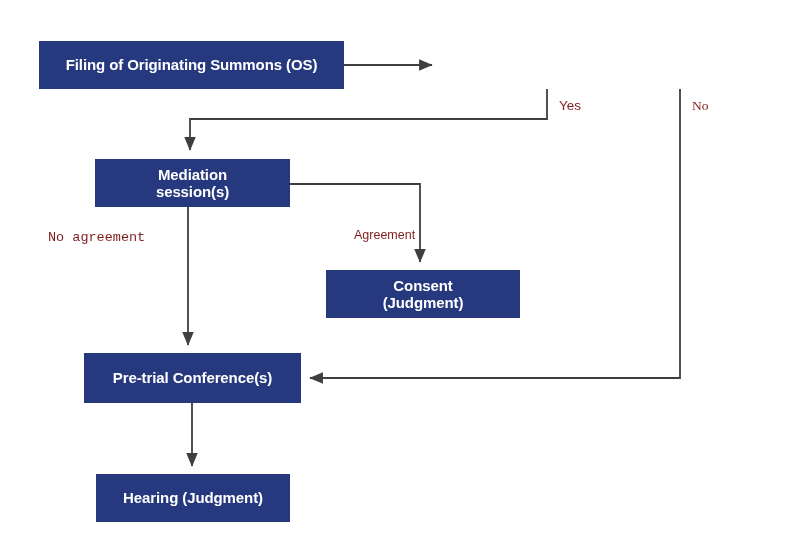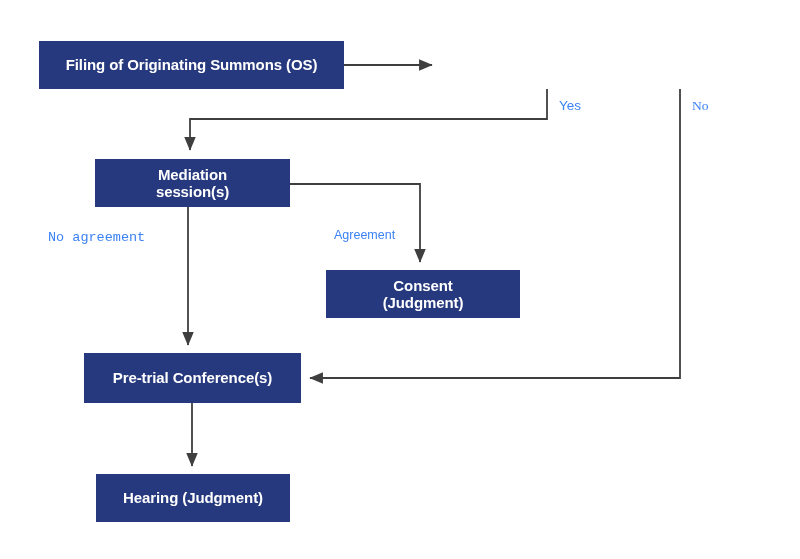--- a/index.html
+++ b/index.html
@@ -35,21 +35,21 @@
     justify-content: center;
     text-align: center;
     font-weight: bold;
     font-size: 15px;
     letter-spacing: -0.1px;
     line-height: 1.15;
     padding: 0 25px;
   }
   .edge-label {
     position: absolute;
-    color: #3b82f6;
+    color: #7f1d1d;
     font-size: 13.5px;
     font-weight: normal;
     white-space: nowrap;
     line-height: 1;
   }
   .edge-label.small {
     font-size: 12.5px;
   }
 
   
@@ -57,21 +57,21 @@
   #node-service     { left: 441px; top: 41px;  width: 319px; height: 48px; }
   #node-mediation   { left: 95px;  top: 159px; width: 195px; height: 48px; }
   #node-consent     { left: 326px; top: 270px; width: 194px; height: 48px; }
   #node-pretrial    { left: 84px;  top: 353px; width: 217px; height: 50px; }
   #node-hearing     { left: 96px;  top: 474px; width: 194px; height: 48px; }
 
   
   #label-yes          { left: 559px; top: 99px; }
   #label-no           { left: 692px; top: 99px; font-family: Liberation Serif, serif; }
   #label-no-agreement { left: 48px;  top: 231px; font-family: Liberation Mono, monospace; }
-  #label-agreement    { left: 334px; top: 229px; }
+  #label-agreement    { left: 354px; top: 229px; }
 </style>
 </head>
 <body>
 
 <div id="flow-root">
 
   <svg id="edge-layer" viewBox="0 0 800 559" width="800" height="559" xmlns="http://www.w3.org/2000/svg">
     <defs>
       <marker id="arrowhead" markerWidth="9" markerHeight="9" refX="7.2" refY="3.2" orient="auto" markerUnits="strokeWidth">
         <path d="M0,0 L7.6,3.2 L0,6.4 z" fill="#3F3F3F"></path>

